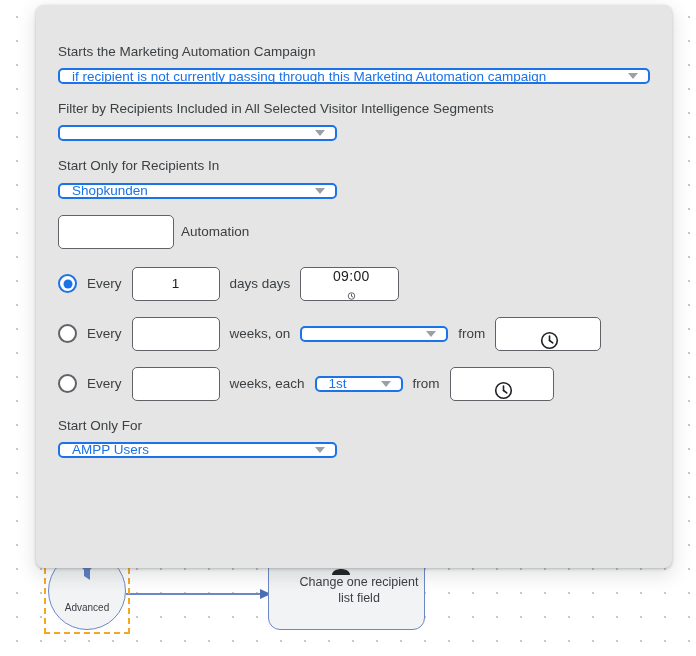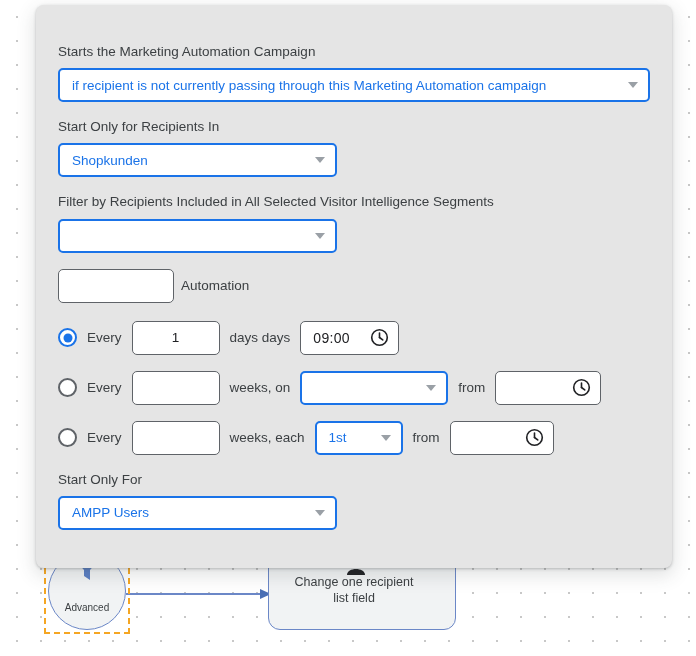--- a/index.html
+++ b/index.html
@@ -61,32 +61,31 @@
     height: 86px;
     border: 2.5px dashed #f5a623;
     box-sizing: border-box;
     background: transparent;
   }
 
   .flow-node-change {
     position: absolute;
     left: 268px;
     top: 552px;
-    width: 188px;
+    width: 157px;
     height: 78px;
     border-radius: 12px;
     background: #f1f3f4;
     border: 1.5px solid #6b87c7;
     box-sizing: border-box;
     display: flex;
     flex-direction: column;
-    align-items: flex-start;
+    align-items: flex-end;
     justify-content: flex-start;
     padding-top: 22px;
-    padding-left: 20px;
   }
   .change-label {
     font-size: 12.5px;
     color: #3c4043;
     text-align: center;
     line-height: 1.25;
     width: 130px;
   }
   .change-icon {
     position: absolute;
@@ -128,21 +127,21 @@
     margin-bottom: 7px;
   }
   .field-group { margin-bottom: 16px; }
 
   
   .select {
     position: relative;
     box-sizing: border-box;
     border: 2px solid #1a73e8;
     border-radius: 5px;
-    height: 34px;
+    height: 16px;
     background: #fff;
     display: flex;
     align-items: center;
     padding: 0 30px 0 12px;
   }
   .select .value {
     font-size: 13.5px;
     color: #1a73e8;
     white-space: nowrap;
     overflow: hidden;
@@ -188,20 +187,21 @@
     box-sizing: border-box;
     border: 1px solid #5f6368;
     border-radius: 5px;
     height: 34px;
     background: #fff;
     display: flex;
     align-items: center;
     justify-content: space-between;
     padding: 0 9px 0 12px;
     gap: 8px;
+    flex-direction: column;
   }
   .time-field .time-value {
     font-size: 14px;
     color: #202124;
     letter-spacing: .3px;
   }
   .time-w-days { width: 99px; }
   .time-w-weeks { width: 106px; }
   .time-w-months { width: 104px; }
 
@@ -276,31 +276,31 @@
 
     <div class="field-group">
       <div class="field-label">Starts the Marketing Automation Campaign</div>
       <div class="select w-full">
         <span class="value">if recipient is not currently passing through this Marketing Automation campaign</span>
         <span class="caret"></span>
       </div>
     </div>
 
     <div class="field-group">
+      <div class="field-label">Filter by Recipients Included in All Selected Visitor Intelligence Segments</div>
+      <div class="select w-narrow">
+        <span class="value"></span>
+        <span class="caret"></span>
+      </div>
+    </div>
+
+    <div class="field-group">
       <div class="field-label">Start Only for Recipients In</div>
       <div class="select w-narrow">
         <span class="value">Shopkunden</span>
-        <span class="caret"></span>
-      </div>
-    </div>
-
-    <div class="field-group">
-      <div class="field-label">Filter by Recipients Included in All Selected Visitor Intelligence Segments</div>
-      <div class="select w-narrow">
-        <span class="value"></span>
         <span class="caret"></span>
       </div>
     </div>
 
     <div>
       <div class="recipients-row">
         <input class="text-input recipients" type="text" value="" style="">
         <span class="inline-text">Automation</span>
       </div>
     </div>

